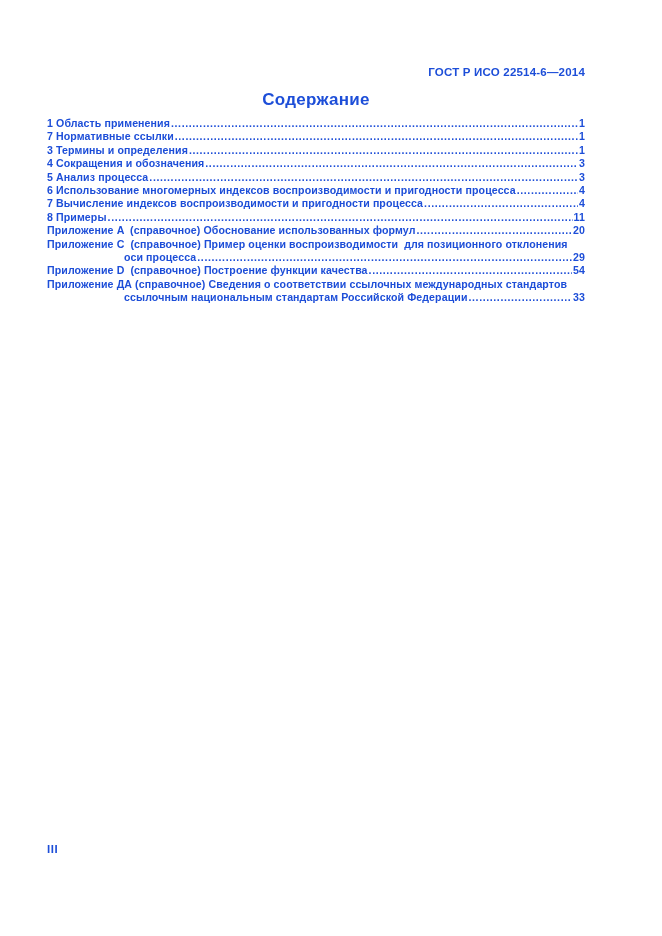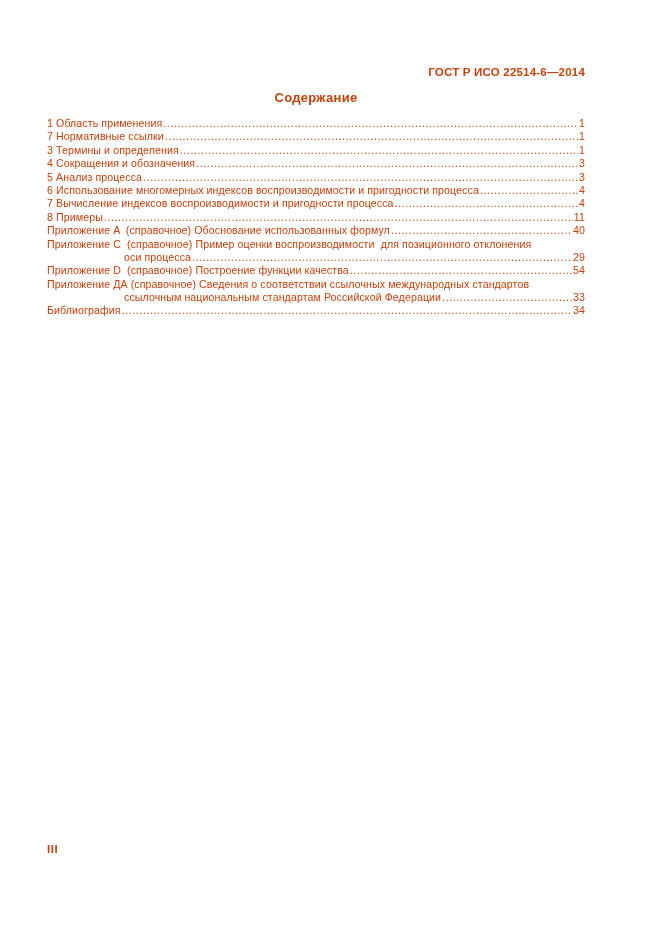--- a/index.html
+++ b/index.html
@@ -6,58 +6,59 @@
     margin: 0;
     padding: 0;
     background: #ffffff;
   }
   .page {
     position: relative;
     width: 662px;
     height: 936px;
     background: #ffffff;
     font-family: "Liberation Sans", sans-serif;
-    color: #c2410c;
+    color: #1d4ed8;
     overflow: hidden;
   }
   .doc-code {
     position: absolute;
     top: 66px;
     left: 47px;
     width: 538px;
     text-align: right;
     font-size: 11.5px;
     font-weight: 700;
     letter-spacing: 0.2px;
     white-space: pre;
   }
   .title {
     position: absolute;
     top: 90px;
     left: 47px;
     width: 538px;
     text-align: center;
-    font-size: 13px;
+    font-size: 17px;
     font-weight: 700;
     letter-spacing: 0.3px;
   }
   .toc {
     position: absolute;
     top: 117px;
     left: 47px;
     width: 538px;
     font-size: 10.6px;
     line-height: 13.4px;
     letter-spacing: 0.1px;
   }
   .toc-row {
     display: flex;
     align-items: center;
     height: 13.4px;
     overflow: hidden;
+    font-weight: bold;
   }
   .toc-row-indent {
     padding-left: 77px;
   }
   .toc-label {
     white-space: pre;
     flex: 0 0 auto;
   }
   .toc-leader {
     flex: 1 1 auto;
@@ -130,21 +131,21 @@
         <span class="toc-page">4</span>
       </div>
       <div class="toc-row">
         <span class="toc-label">8 Примеры</span>
         <span class="toc-leader"></span>
         <span class="toc-page">11</span>
       </div>
       <div class="toc-row">
         <span class="toc-label">Приложение A  (справочное) Обоснование использованных формул</span>
         <span class="toc-leader"></span>
-        <span class="toc-page">40</span>
+        <span class="toc-page">20</span>
       </div>
       <div class="toc-row">
         <span class="toc-label">Приложение C  (справочное) Пример оценки воспроизводимости  для позиционного отклонения</span>
       </div>
       <div class="toc-row toc-row-indent">
         <span class="toc-label">оси процесса</span>
         <span class="toc-leader"></span>
         <span class="toc-page">29</span>
       </div>
       <div class="toc-row">
@@ -153,21 +154,16 @@
         <span class="toc-page">54</span>
       </div>
       <div class="toc-row">
         <span class="toc-label">Приложение ДА (справочное) Сведения о соответствии ссылочных международных стандартов</span>
       </div>
       <div class="toc-row toc-row-indent">
         <span class="toc-label">ссылочным национальным стандартам Российской Федерации</span>
         <span class="toc-leader"></span>
         <span class="toc-page">33</span>
       </div>
-      <div class="toc-row">
-        <span class="toc-label">Библиография</span>
-        <span class="toc-leader"></span>
-        <span class="toc-page">34</span>
-      </div>
     </div>
 
   <div class="footer-page-number">III</div>
 </div>
 
 </body></html>

